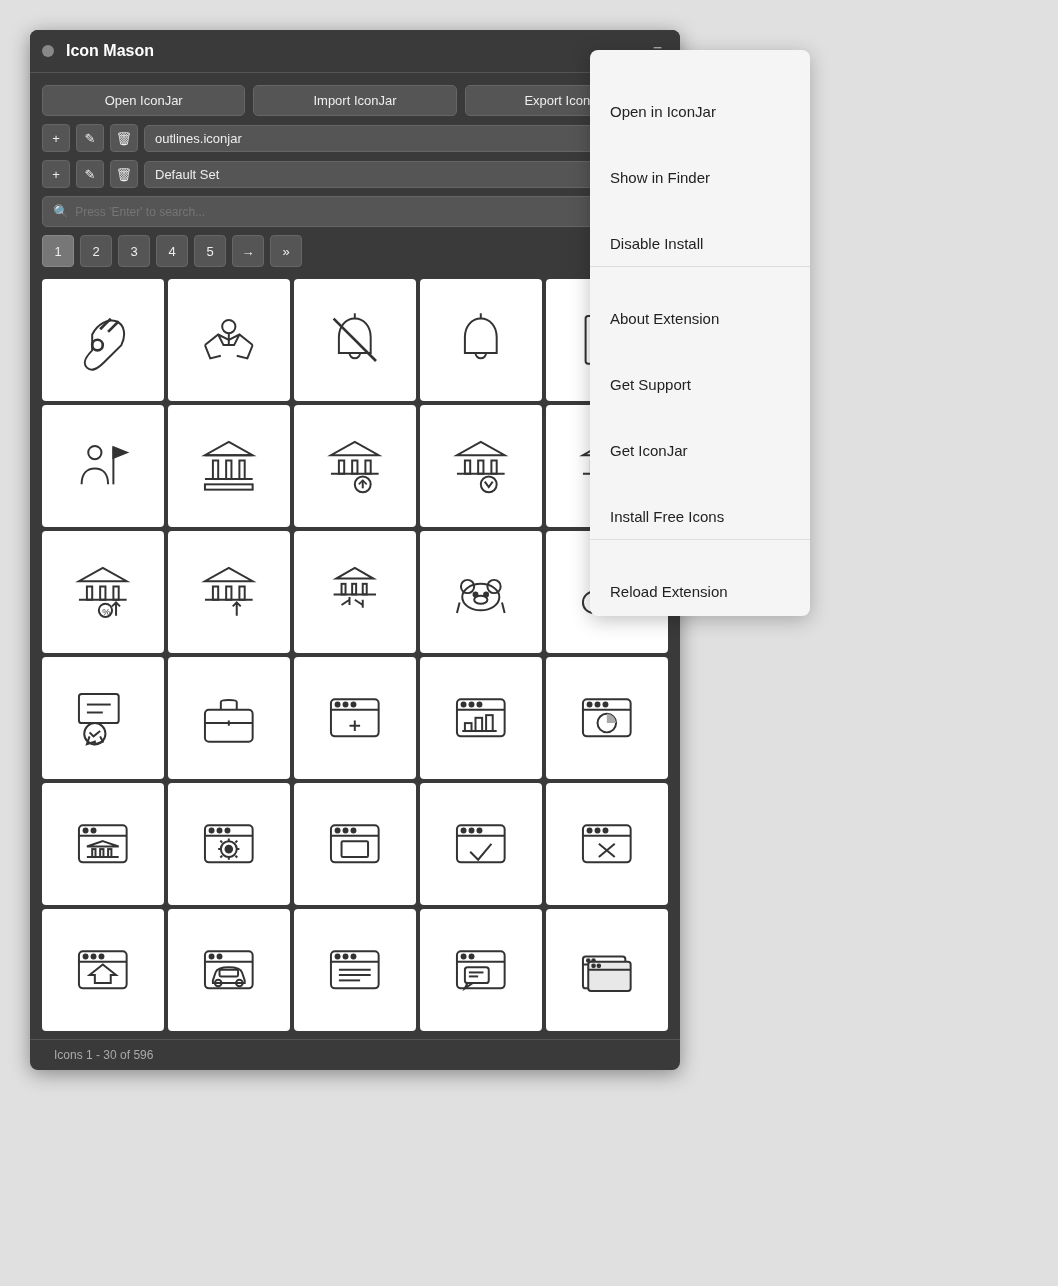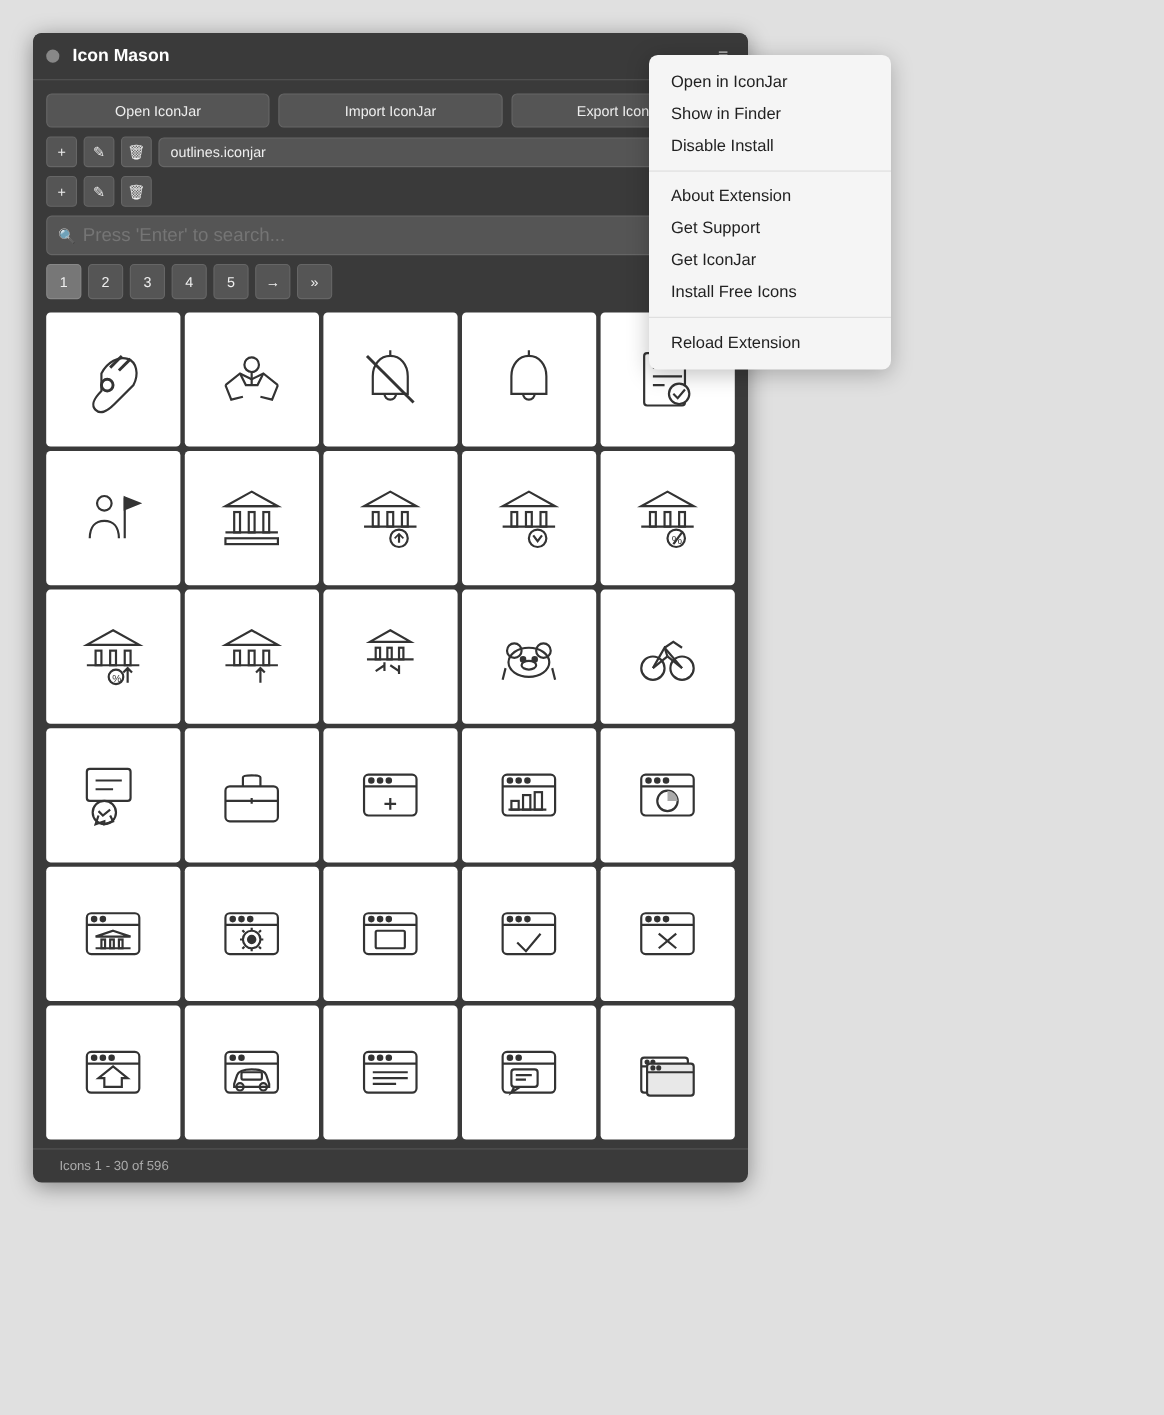--- a/index.html
+++ b/index.html
@@ -133,21 +133,21 @@
     .search-icon-svg {
       color: #aaa;
       font-size: 13px;
     }
 
     .search-input {
       background: none;
       border: none;
       outline: none;
       color: #fdba74;
-      font-size: 17px;
+      font-size: 12px;
       flex: 1;
     }
 
     .pagination {
       display: flex;
       align-items: center;
       gap: 6px;
     }
 
     .page-btn {
@@ -208,20 +208,21 @@
       min-width: 220px;
       z-index: 100;
     }
 
     .menu-item {
       padding: 6px 20px;
       font-size: 15px;
       color: #222;
       cursor: pointer;
       white-space: nowrap;
+      margin-top: 37px;
     }
 
     .menu-divider {
       height: 1px;
       background: #ddd;
       margin: 8px 0;
     }
   </style>
 </head>
 <body>
@@ -265,20 +266,24 @@
     <div class="row-controls">
       <button class="icon-btn">
         <span>+</span>
       </button>
       <button class="icon-btn">
         <span>✎</span>
       </button>
       <button class="icon-btn">
         <span>🗑</span>
       </button>
+      <div class="dropdown-select">
+        <span>Default Set</span>
+        <span>⌄</span>
+      </div>
     </div>
 
     <div class="search-bar">
       <span class="search-icon-svg">🔍</span>
       <input class="search-input" type="text" placeholder="Press 'Enter' to search..." style="">
     </div>
 
     <div class="pagination">
       <button class="page-btn active">1</button>
       <button class="page-btn">2</button>

